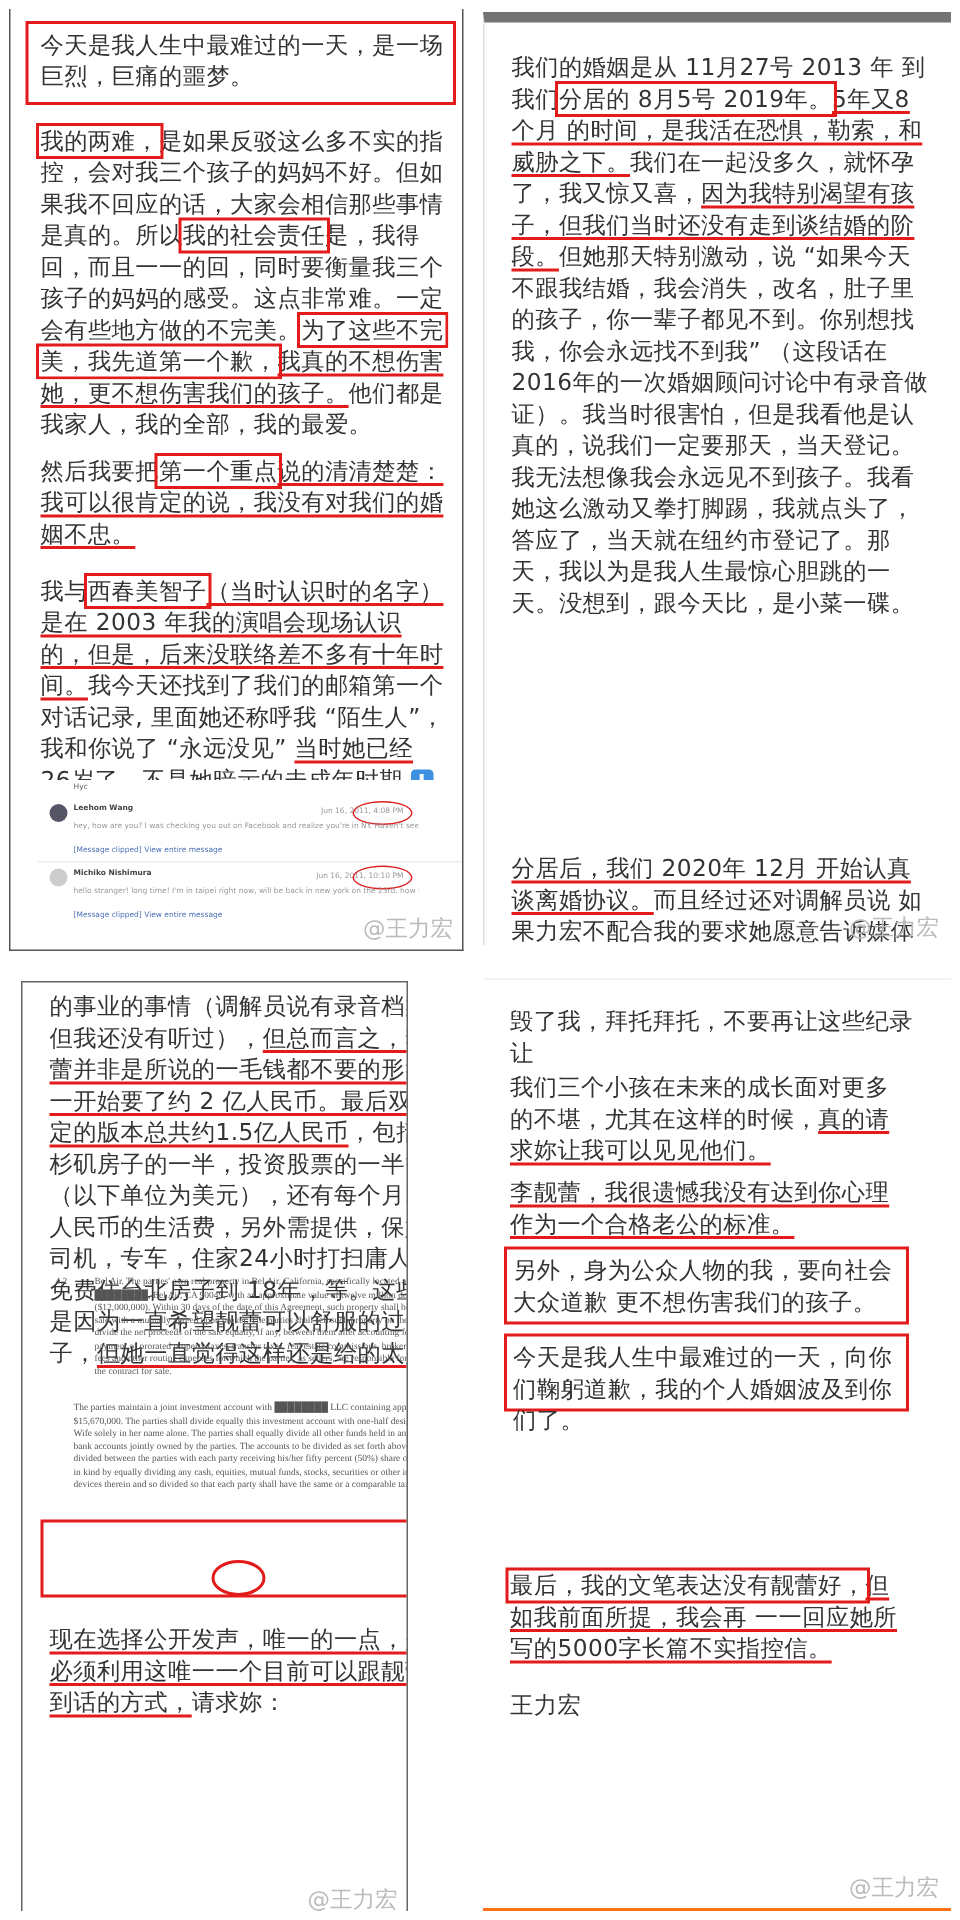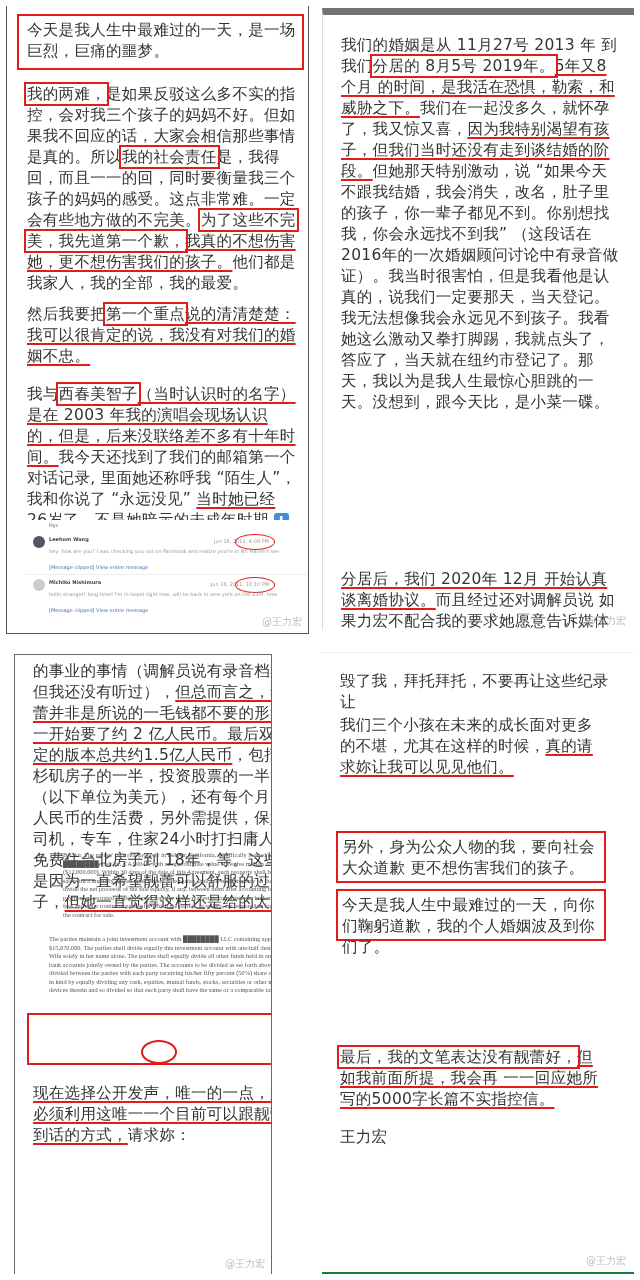--- a/index.html
+++ b/index.html
@@ -2,26 +2,26 @@
 <html><head>
 <meta charset="utf-8">
 <style>
 *{box-sizing:border-box;margin:0;padding:0}
 html,body{width:640px;height:1280px;background:#fff;overflow:hidden}
 body{position:relative;font-family:"DejaVu Sans",sans-serif;color:#333}
 .panel{position:absolute;background:#fff;overflow:hidden}
 #p1{left:6px;top:6px;width:303px;height:628px;border:1px solid #555;border-top:none}
 #p2{left:322px;top:8px;width:312px;height:622px;border-top:7px solid #737373;border-left:1px solid #ddd}
 #p3{left:14px;top:654px;width:258px;height:620px;border:1px solid #666;border-bottom:none}
-#p4{left:322px;top:652px;width:312px;height:622px;border-top:1px solid #eee;border-bottom:2px solid #15803d}
+#p4{left:322px;top:652px;width:312px;height:622px;border-top:1px solid #eee;border-bottom:2px solid #f97316}
 .txt{position:absolute;font-size:15.5px;line-height:21px;color:#333;letter-spacing:0.3px}
 .ul{text-decoration:underline;text-decoration-color:#e21b1b;text-decoration-thickness:2px;text-underline-offset:3px}
 .box{outline:2px solid #e21b1b;outline-offset:1px}
 .rbox{position:absolute;border:2px solid #e21b1b}
-.wm{position:absolute;font-size:10px;color:#bbb}
+.wm{position:absolute;font-size:15px;color:#bbb}
 .email{position:absolute;left:18px;top:514px;width:290px;height:100px;background:#fff;font-size:5px;color:#999}
 .email .row{position:absolute;left:0;right:0;height:40px}
 .avatar{position:absolute;left:8px;top:4px;width:12px;height:12px;border-radius:50%;background:#ccc}
 .circ{position:absolute;border:1.5px solid #d22;border-radius:50%;width:40px;height:16px}
 .doc{position:absolute;left:22px;font-family:"Liberation Serif",serif;font-size:6.3px;line-height:8.5px;color:#555;width:270px}
 .dlicon{display:inline-block;width:15px;height:15px;background:#3d8fe0;border-radius:3px;color:#fff;font-size:11px;line-height:15px;text-align:center;vertical-align:middle}
 .circle-mark{position:absolute;border:2px solid #e21b1b;border-radius:50%}
 </style>
 </head>
 <body>
@@ -91,20 +91,23 @@
     <span class="ul">现在选择公开发声，唯一的一点，是我必须利用这唯一一个目前可以跟靓蕾说到话的方式，</span><span>请求妳：</span>
   </div>
   <div class="wm" style="right:6px;top:602px">@王力宏</div>
 </div>
 
 <div class="panel" id="p4">
   <div class="txt" style="left:18px;top:18px;width:280px">毁了我，拜托拜托，不要再让这些纪录让</div>
   <div class="txt" style="left:18px;top:62px;width:264px">
     <span>我们三个小孩在未来的成长面对更多的不堪，尤其在这样的时候，</span><span class="ul">真的请求妳让我可以见见他们。</span>
   </div>
+  <div class="txt" style="left:18px;top:132px;width:264px">
+    <span class="ul">李靓蕾，我很遗憾我没有达到你心理作为一个合格老公的标准。</span>
+  </div>
   <div class="rbox" style="left:14px;top:178px;width:270px;height:52px"></div>
   <div class="txt" style="left:20px;top:184px;width:262px">另外，身为公众人物的我，要向社会大众道歉 更不想伤害我们的孩子。</div>
   <div class="rbox" style="left:14px;top:236px;width:270px;height:52px"></div>
   <div class="txt" style="left:20px;top:242px;width:262px">今天是我人生中最难过的一天，向你们鞠躬道歉，我的个人婚姻波及到你们了。</div>
   <div class="txt" style="left:18px;top:394px;width:264px">
     <span class="box">最后，我的文笔表达没有靓蕾好，</span><span class="ul">但如我前面所提，我会再 一一回应她所写的5000字长篇不实指控信。</span>
   </div>
   <div class="txt" style="left:18px;top:474px;width:264px">王力宏</div>
   <div class="wm" style="right:8px;bottom:4px">@王力宏</div>
 </div>

